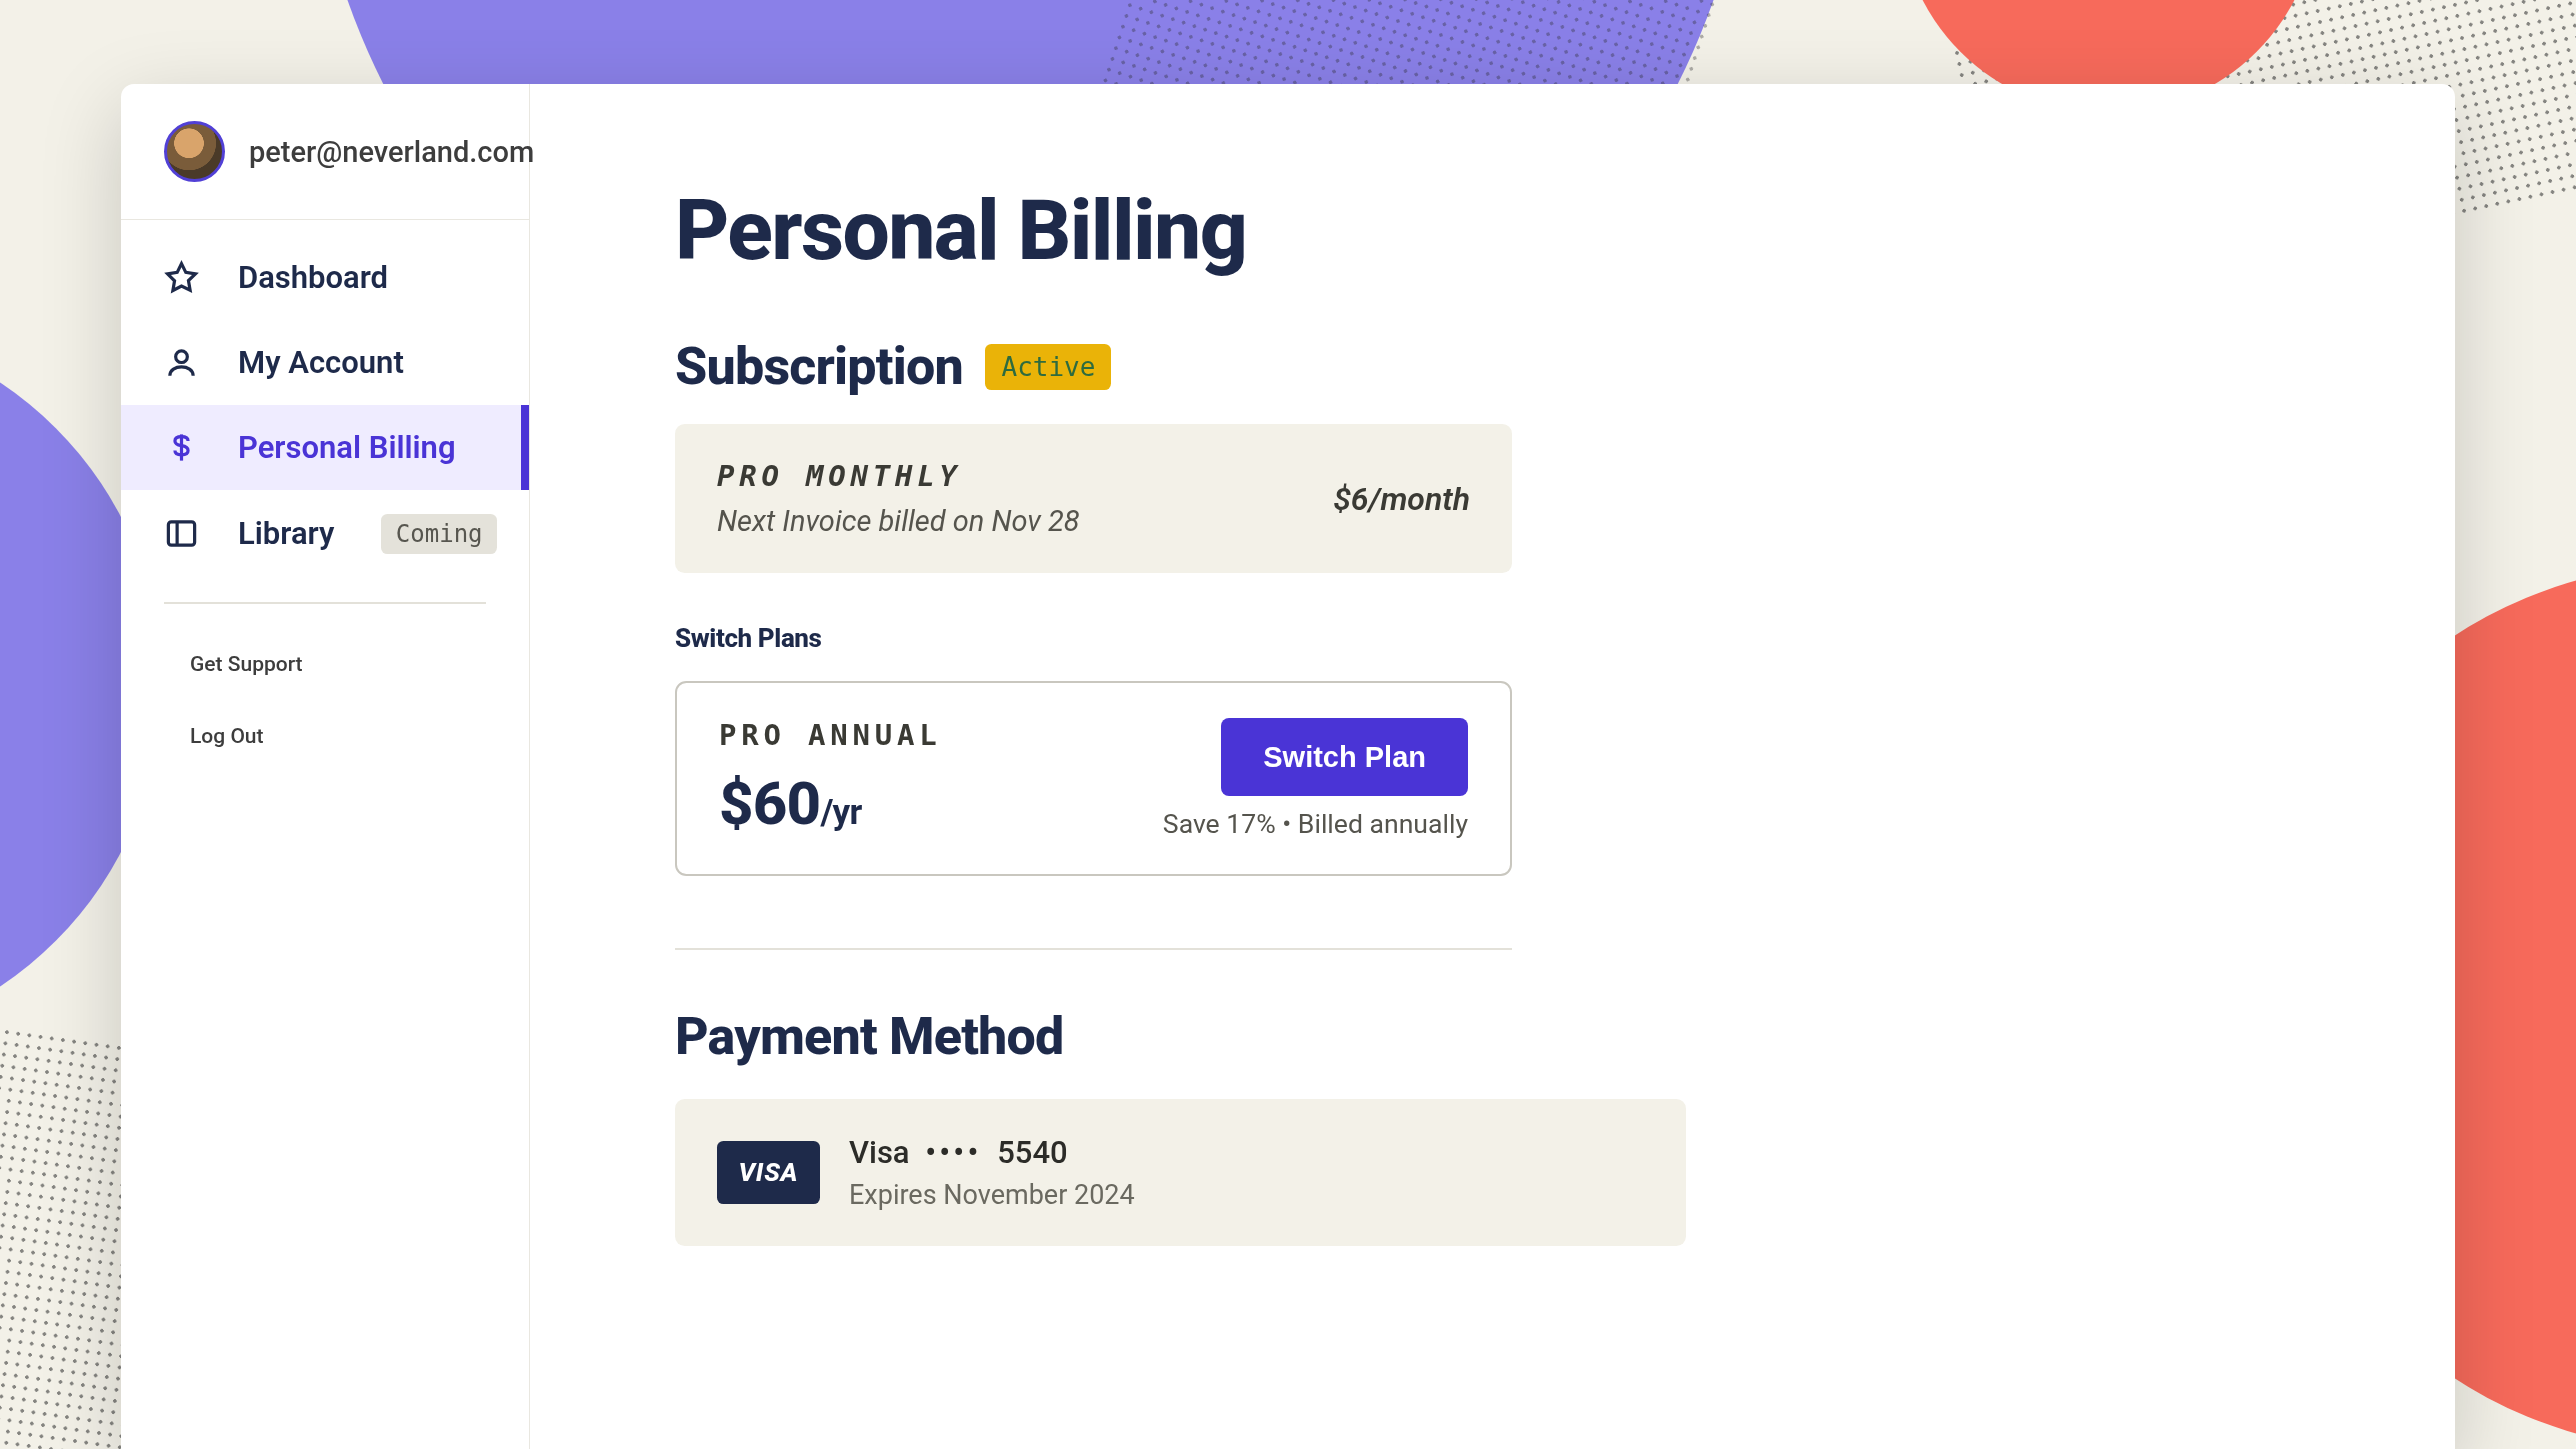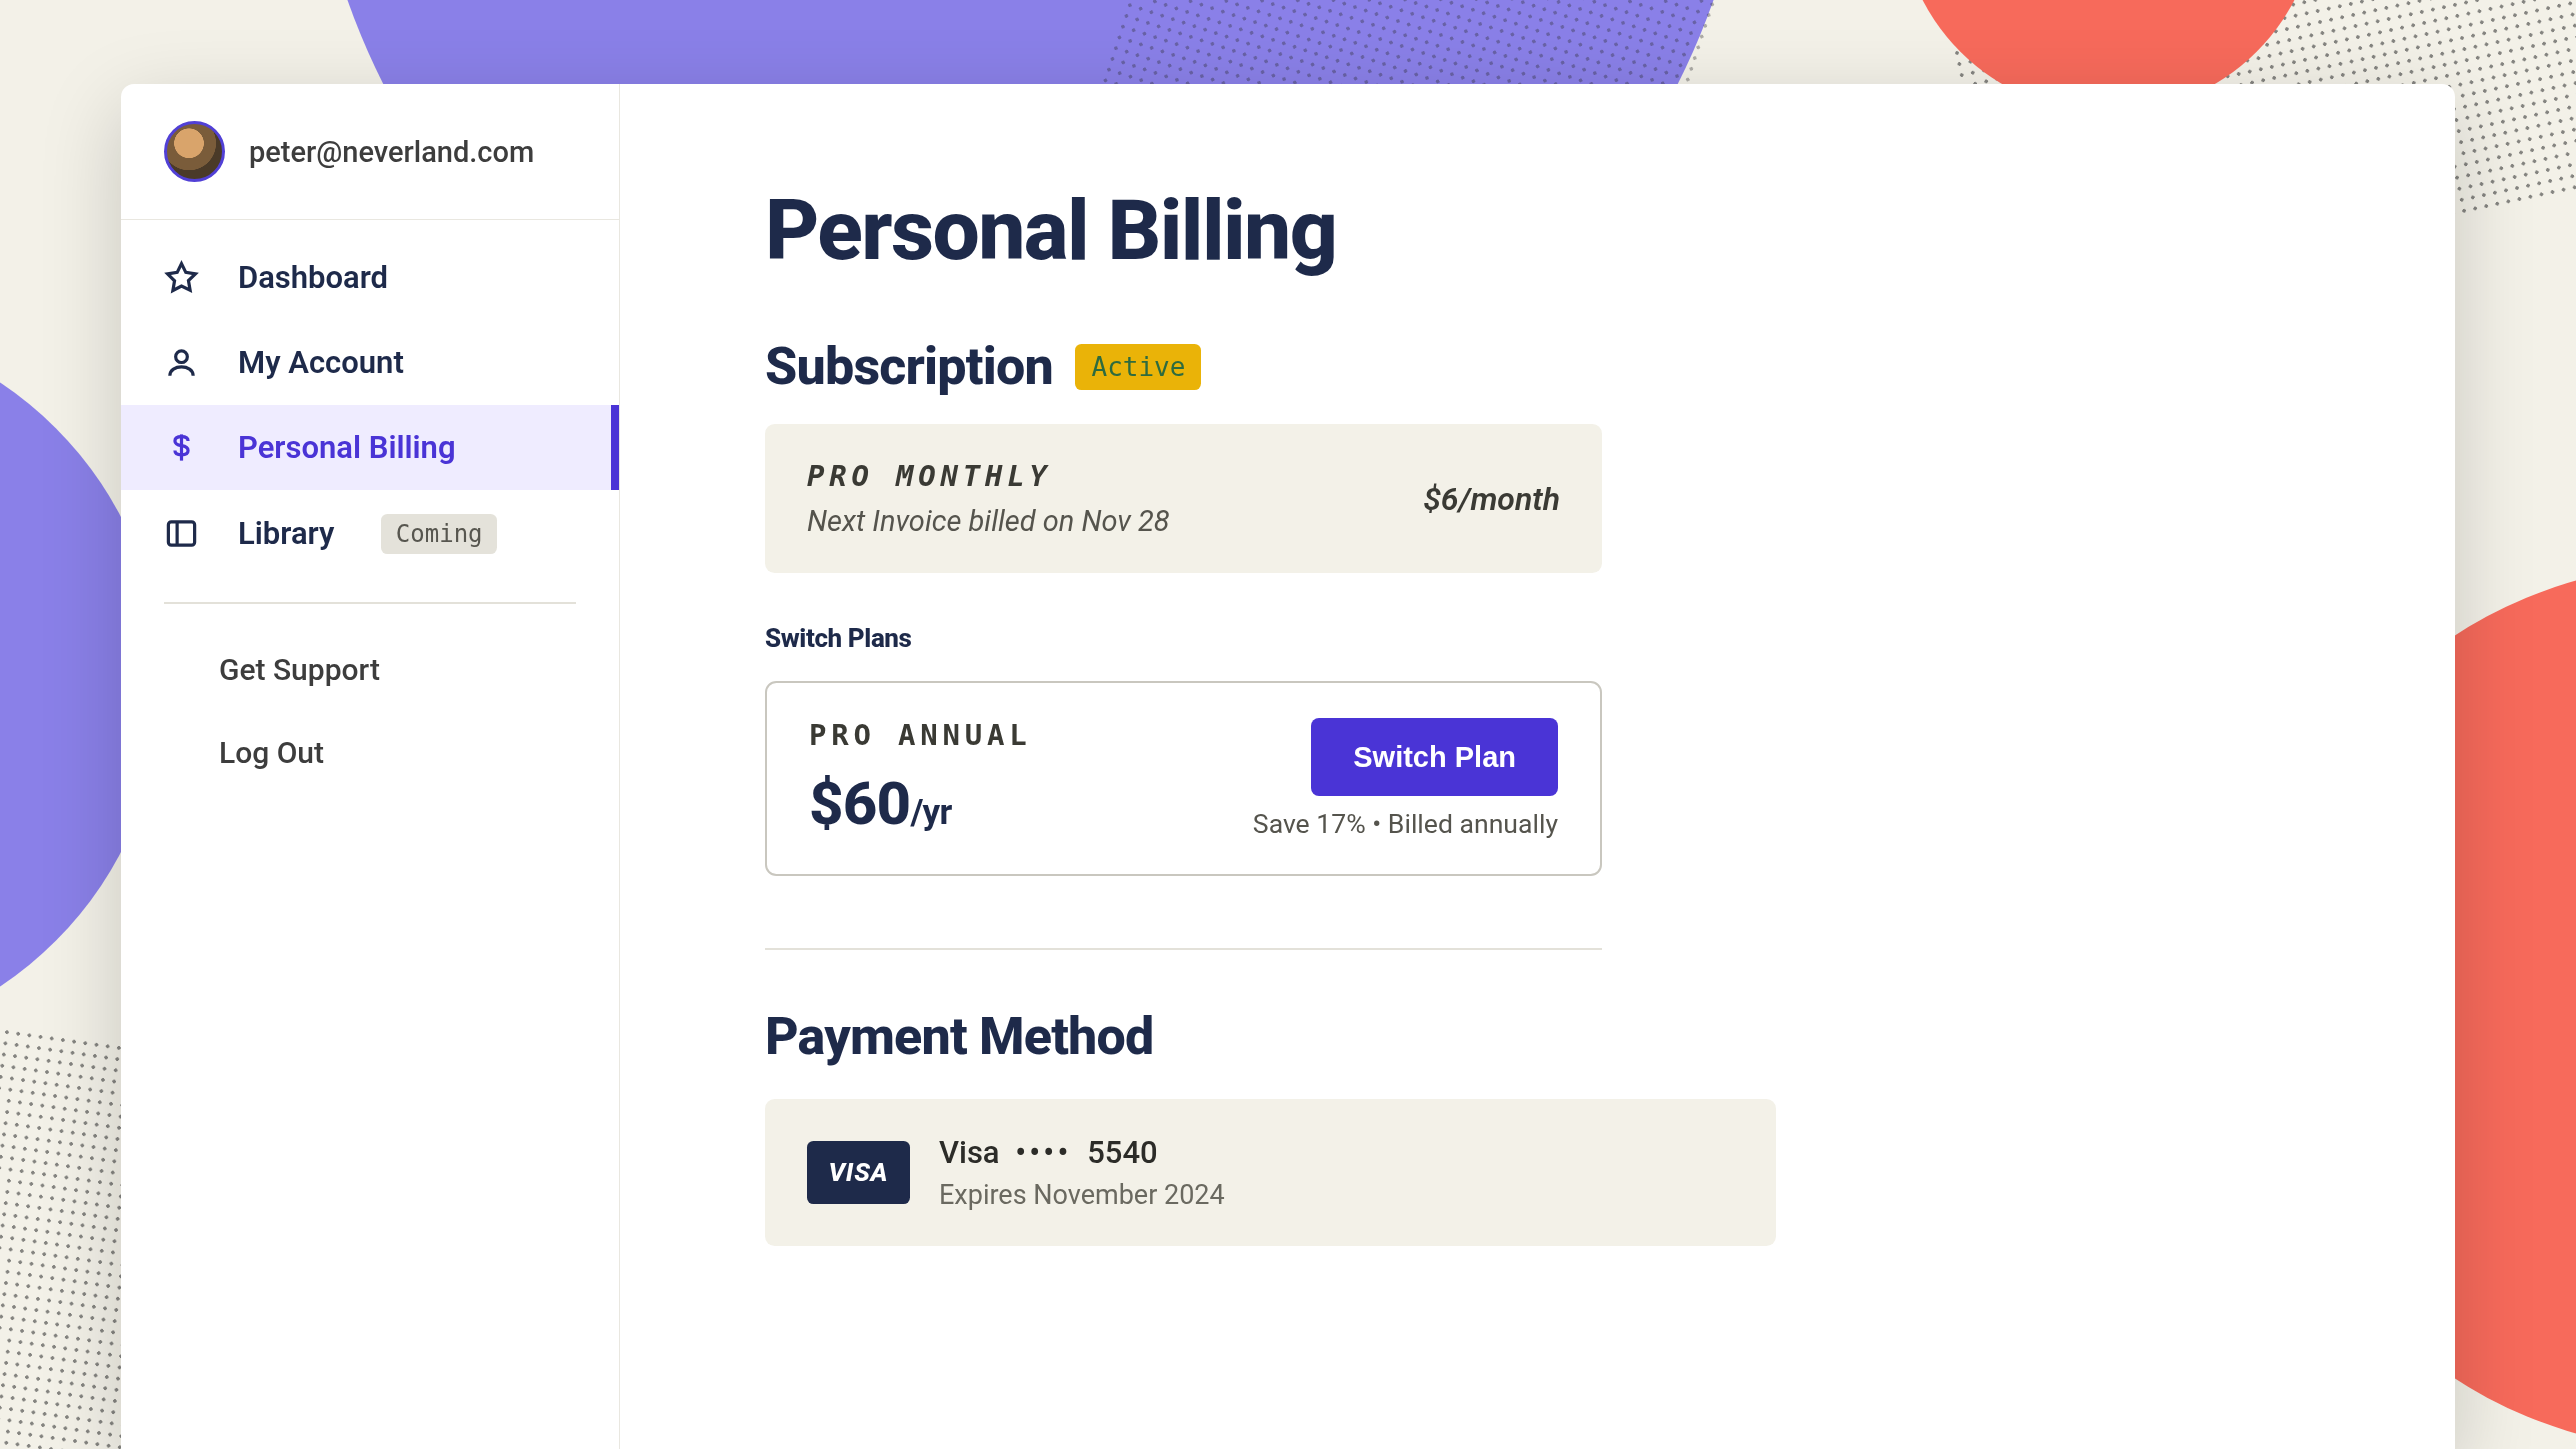--- a/index.html
+++ b/index.html
@@ -52,21 +52,21 @@
     background: #ffffff;
     border-radius: 13px 13px 0 0;
     box-shadow: 0 24px 81px rgba(0,0,0,0.18);
     display: flex;
     z-index: 10;
     overflow: hidden;
   }
 
   
   .sidebar {
-    width: 499px;
+    width: 409px;
     border-right: 1.6px solid #e9e7e0;
     display: flex;
     flex-direction: column;
     flex-shrink: 0;
   }
   .user-row {
     display: flex;
     align-items: center;
     gap: 24px;
     padding: 37px 43px;
@@ -120,22 +120,22 @@
   }
 
   .nav-divider {
     height: 1.6px;
     background: #e3e1d9;
     margin: 24px 43px;
   }
   .nav-secondary .nav-item {
     font-weight: 500;
     color: #3d3d3d;
-    padding-left: 98px;
-    font-size: 30px;
+    padding-left: 69px;
+    font-size: 21px;
   }
 
   
   .main {
     flex: 1;
     padding: 97px 145px 0 145px;
     overflow: hidden;
     color: #1e2a4a;
   }
   h1.page-title {

